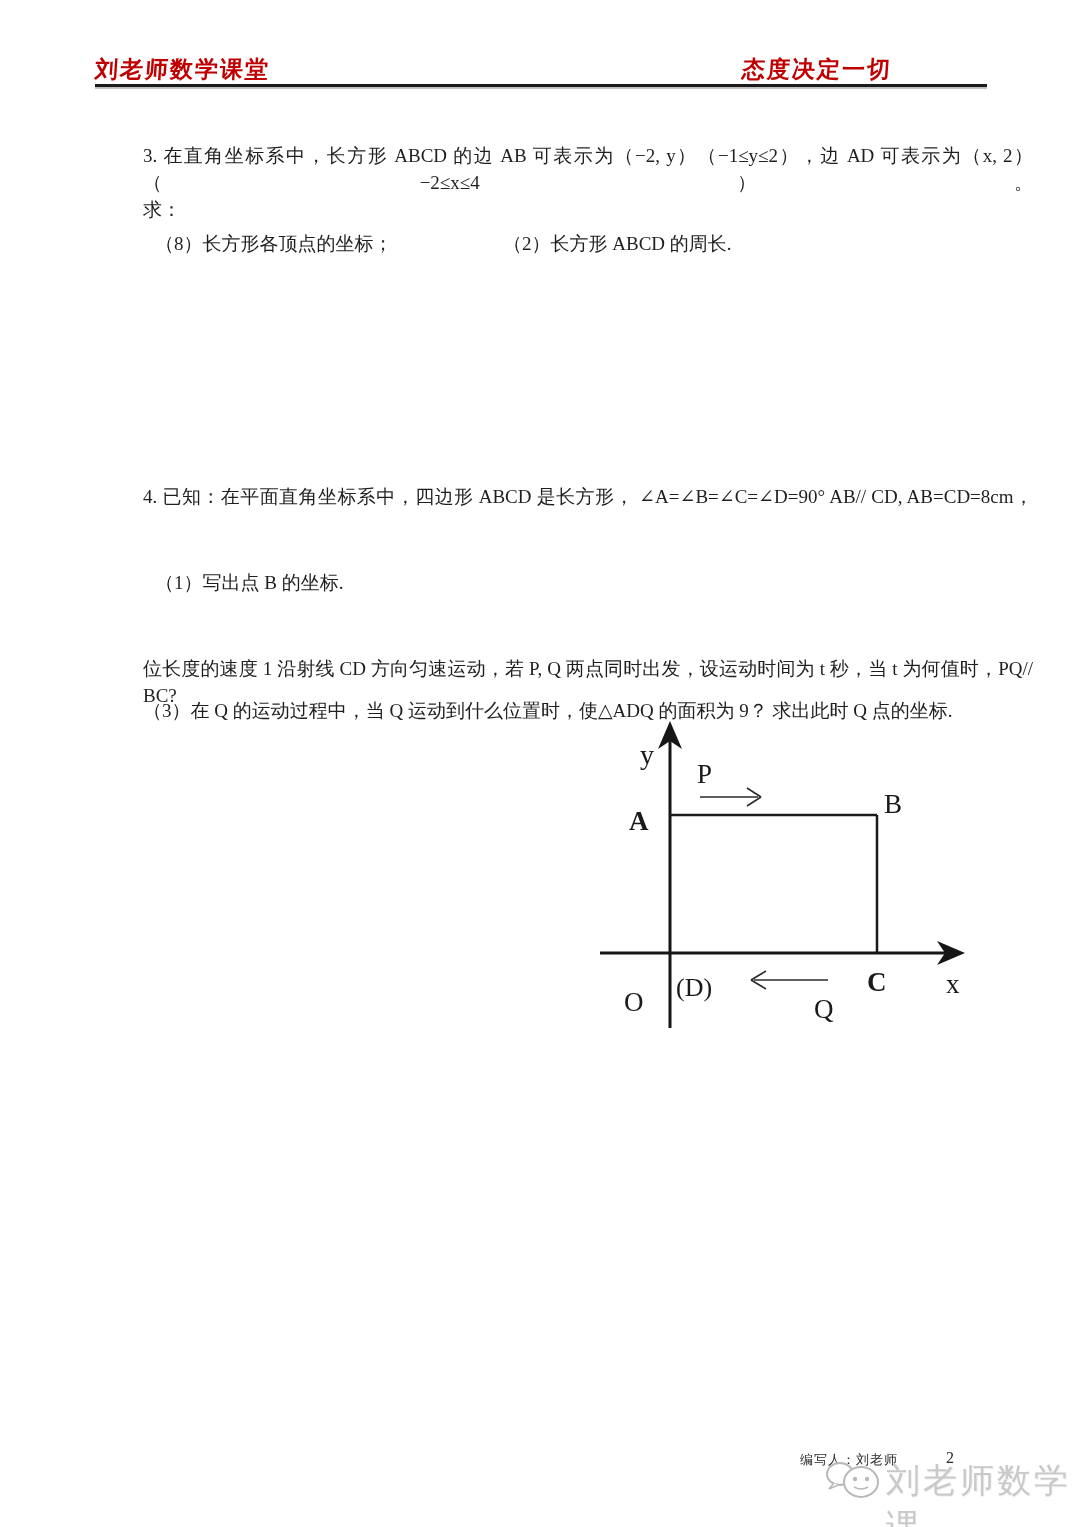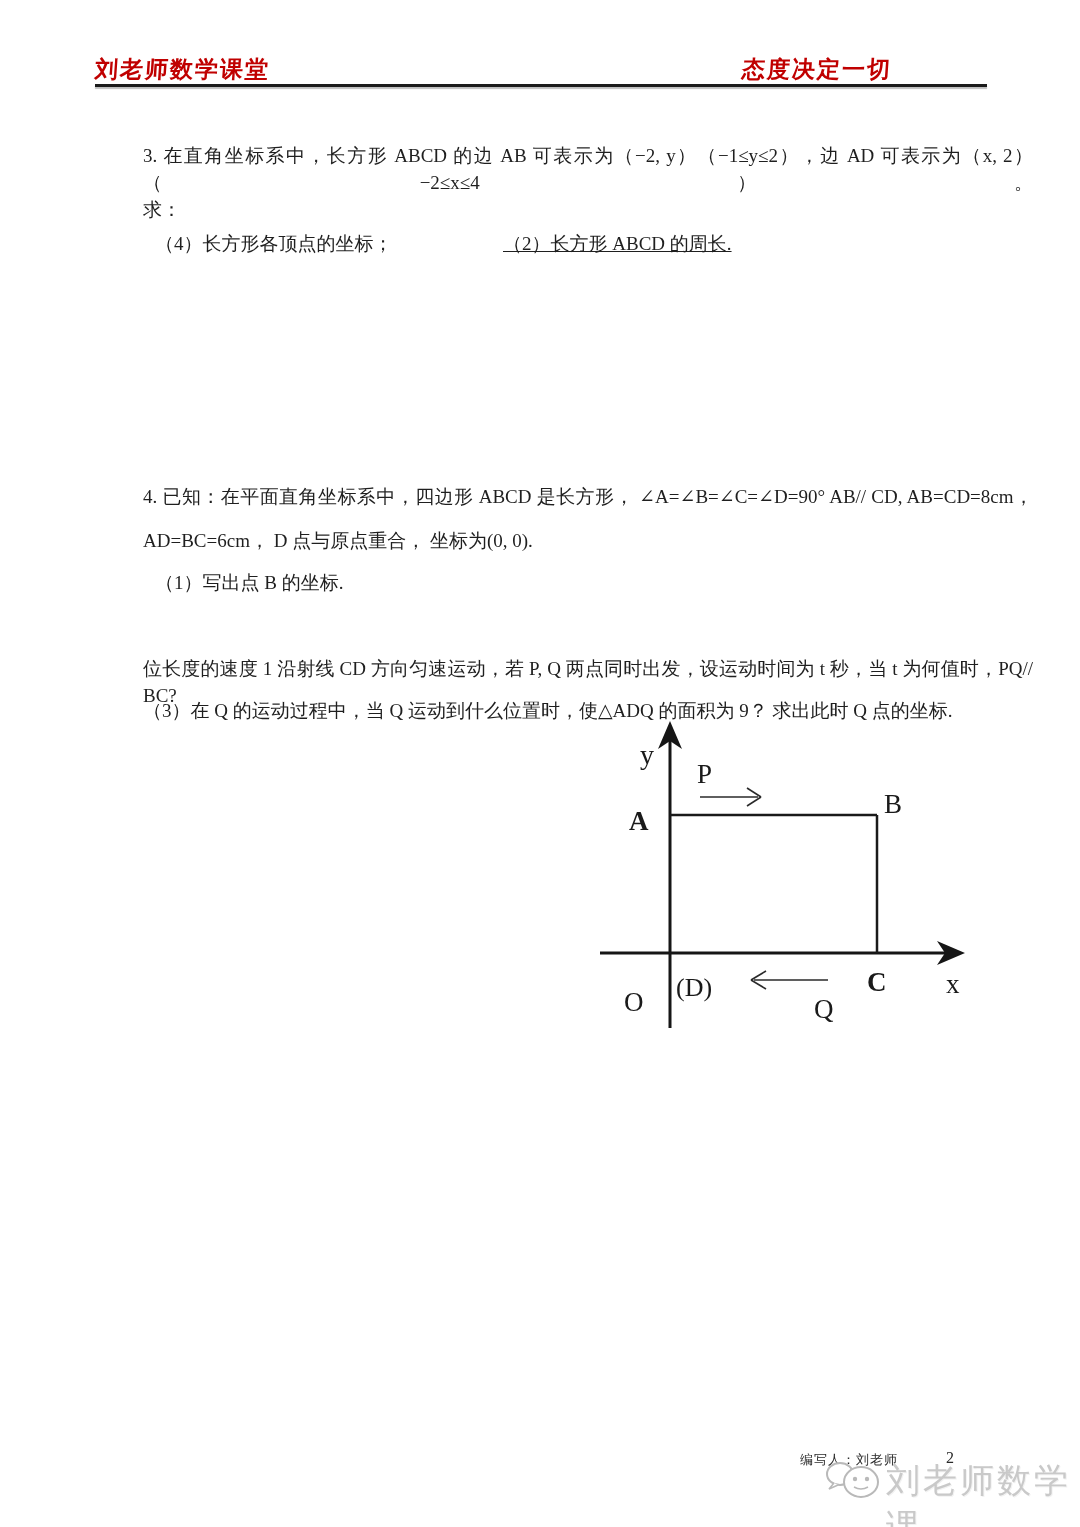--- a/index.html
+++ b/index.html
@@ -34,21 +34,21 @@
     color:#1f1f1f;
     white-space:nowrap;
     margin-left:48px;
   }
   .fill{
     white-space:normal;
     text-align:justify;
     text-align-last:justify;
   }
   .indent{padding-left:12px;}
-  .part2{position:absolute;left:360px;top:0;text-decoration:underline;}
+  .part2{position:absolute;left:360px;top:0;}
   
   .diagram{position:absolute;left:560px;top:712px;}
   .diagram text{
     font-family:"Liberation Serif","DejaVu Serif",serif;
     fill:#1a1a1a;
   }
   
   .footer-author{position:absolute;left:800px;top:1451px;font-size:13px;color:#2a2a2a;letter-spacing:1px;}
   .footer-page{position:absolute;left:946px;top:1449px;font-size:16px;color:#2a2a2a;}
   
@@ -66,26 +66,25 @@
 
 <div class="page">
 
   <div class="hdr hdr-left">刘老师数学课堂</div>
   <div class="hdr hdr-right">态度决定一切</div>
   <div class="hdr-rule"></div>
 
   <div class="row fill" style="top:142px">3.  在直角坐标系中，长方形 ABCD 的边 AB 可表示为（−2, y）（−1≤y≤2），边 AD 可表示为（x, 2）（−2≤x≤4）。</div>
   <div class="row" style="top:196px">求：</div>
   <div class="row" style="top:230px">
-    <span class="indent">（4）长方形各顶点的坐标；</span>
+    <span class="indent">（8）长方形各顶点的坐标；</span>
     <span class="part2">（2）长方形 ABCD 的周长.</span>
   </div>
 
   <div class="row fill" style="top:483px">4. 已知：在平面直角坐标系中，四边形 ABCD 是长方形， ∠A=∠B=∠C=∠D=90° AB// CD, AB=CD=8cm，</div>
-  <div class="row" style="top:527px">AD=BC=6cm， D 点与原点重合， 坐标为(0, 0).</div>
   <div class="row indent" style="top:569px">（1）写出点 B 的坐标.</div>
   <div class="row fill" style="top:655px">位长度的速度 1 沿射线 CD 方向匀速运动，若 P, Q 两点同时出发，设运动时间为 t 秒，当 t 为何值时，PQ// BC?</div>
   <div class="row" style="top:697px">（3）在 Q 的运动过程中，当 Q 运动到什么位置时，使△ADQ 的面积为 9？ 求出此时 Q 点的坐标.</div>
 
   <svg class="diagram" width="430" height="330" viewBox="0 0 430 330">
 
     <line x1="110" y1="18" x2="110" y2="316" stroke="#161616" stroke-width="3"></line>
     <polygon points="110,9 98,37 110,29 122,37" fill="#161616"></polygon>
 
     <line x1="40" y1="241" x2="398" y2="241" stroke="#161616" stroke-width="3"></line>

